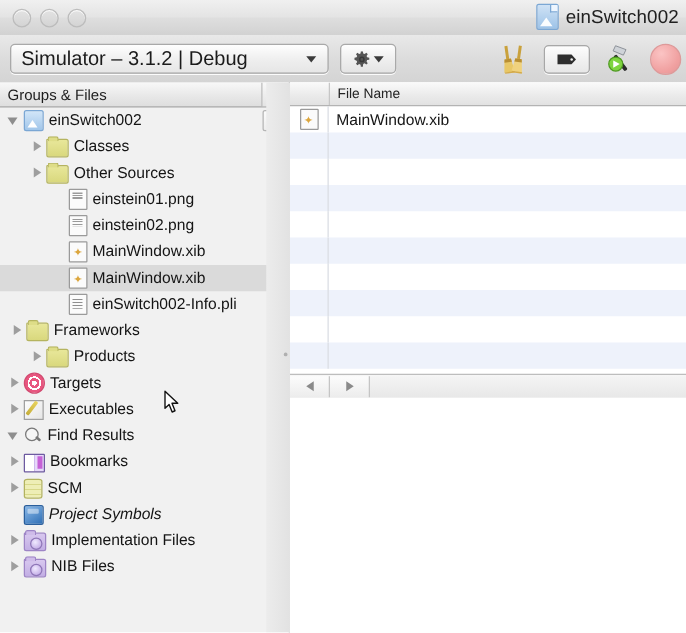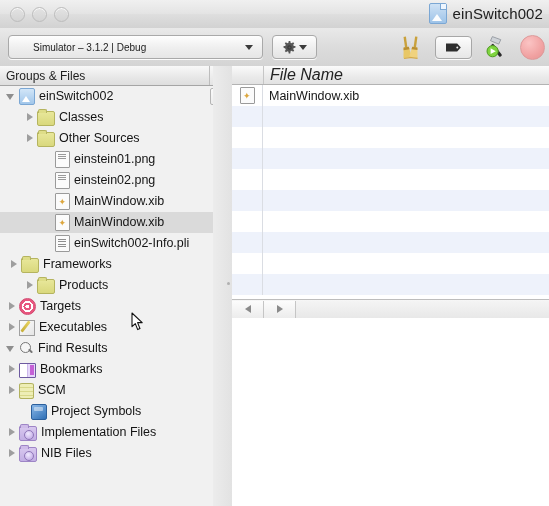--- a/index.html
+++ b/index.html
@@ -49,21 +49,21 @@
     border-bottom:1px solid #9a9a9a;
     display:flex;align-items:center;
   }
   .scheme-popup{
     margin-left:8px;width:253px;height:22px;border-radius:4px;
     background:linear-gradient(to bottom,#fefefe,#efefef 52%,#e6e6e6);
     border:1px solid #a9a9a9;
     box-shadow:0 1px 0 rgba(255,255,255,.9);
     display:flex;align-items:center;position:relative;cursor:default;
   }
-  .scheme-popup .lbl{margin-left:24px;font-size:10px;color:#1b1b1b;white-space:nowrap;}
+  .scheme-popup .lbl{margin-left:8px;font-size:16px;color:#1b1b1b;white-space:nowrap;}
   .caret{
     position:absolute;right:9px;top:9px;width:0;height:0;
     border-left:4px solid transparent;border-right:4px solid transparent;
     border-top:5px solid #3b3b3b;
   }
   .gear-btn{
     margin-left:9px;width:43px;height:22px;border-radius:4px;
     background:linear-gradient(to bottom,#fefefe,#efefef 52%,#e4e4e4);
     border:1px solid #a9a9a9;box-shadow:0 1px 0 rgba(255,255,255,.9);
     display:flex;align-items:center;justify-content:center;gap:3px;cursor:default;
@@ -248,21 +248,21 @@
   .filelist{
     position:absolute;left:0;top:0;width:317px;height:233px;
     background:#fff;border-bottom:1px solid #bdbdbd;overflow:hidden;
   }
   .fl-header{
     height:18px;display:flex;align-items:center;
     background:linear-gradient(to bottom,#fafafa,#eaeaea 60%,#e2e2e2);
     border-bottom:1px solid #b3b3b3;
   }
   .fl-h-icon{width:31px;height:18px;border-right:1px solid #c6c6c6;}
-  .fl-h-name{padding-left:6px;font-size:16px;color:#232323;font-style:italic;}
+  .fl-h-name{padding-left:6px;font-size:11px;color:#232323;}
   .fl-rows{position:relative;}
   .fl-row{height:21px;display:flex;align-items:center;position:relative;}
   .fl-row.alt{background:#eef2fb;}
   .fl-row .cell-icon{width:31px;height:21px;display:flex;align-items:center;
      justify-content:center;border-right:1px solid #dadde3;box-sizing:border-box;}
   .fl-row .cell-name{padding-left:6px;font-size:12.5px;color:#151515;}
 
   .hscroll{
     position:absolute;left:0;top:234px;width:317px;height:18px;
     background:linear-gradient(to bottom,#f6f6f6,#e9e9e9);
@@ -438,21 +438,21 @@
           <div class="row" style="padding-left: 6px;">
             <span class="tw right"></span>
             <span class="ic ic-book"></span>
             <span class="lbl">Bookmarks</span>
           </div>
           <div class="row" style="padding-left: 6px;">
             <span class="tw right"></span>
             <span class="ic ic-scm"></span>
             <span class="lbl">SCM</span>
           </div>
-          <div class="row" style="padding-left: 18px;">
+          <div class="row" style="padding-left: 6px; font-style: italic;">
             <span class="tw"></span>
             <span class="ic ic-cube"></span>
             <span class="lbl">Project Symbols</span>
           </div>
           <div class="row" style="padding-left: 6px;">
             <span class="tw right"></span>
             <span class="ic ic-folder-purple"></span>
             <span class="lbl">Implementation Files</span>
           </div>
           <div class="row" style="padding-left: 6px;">

